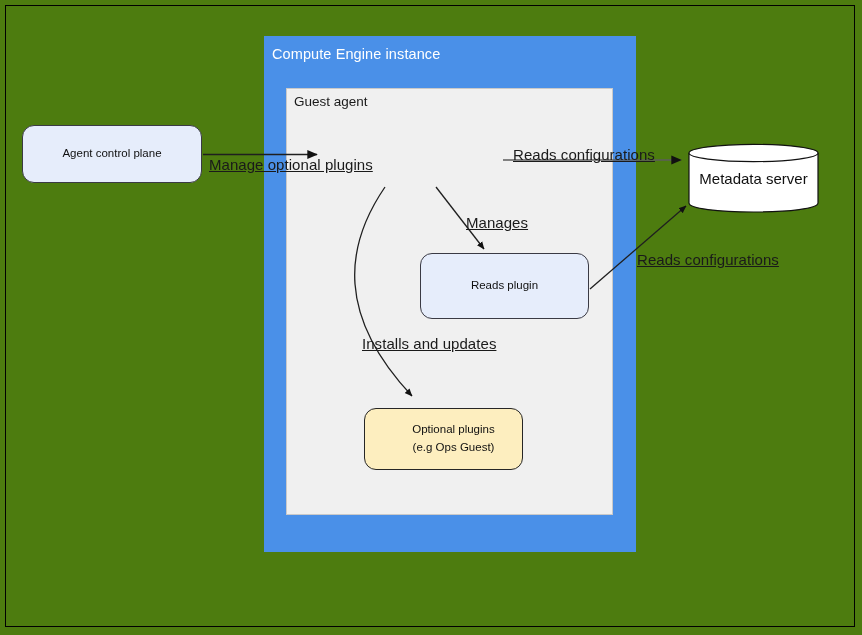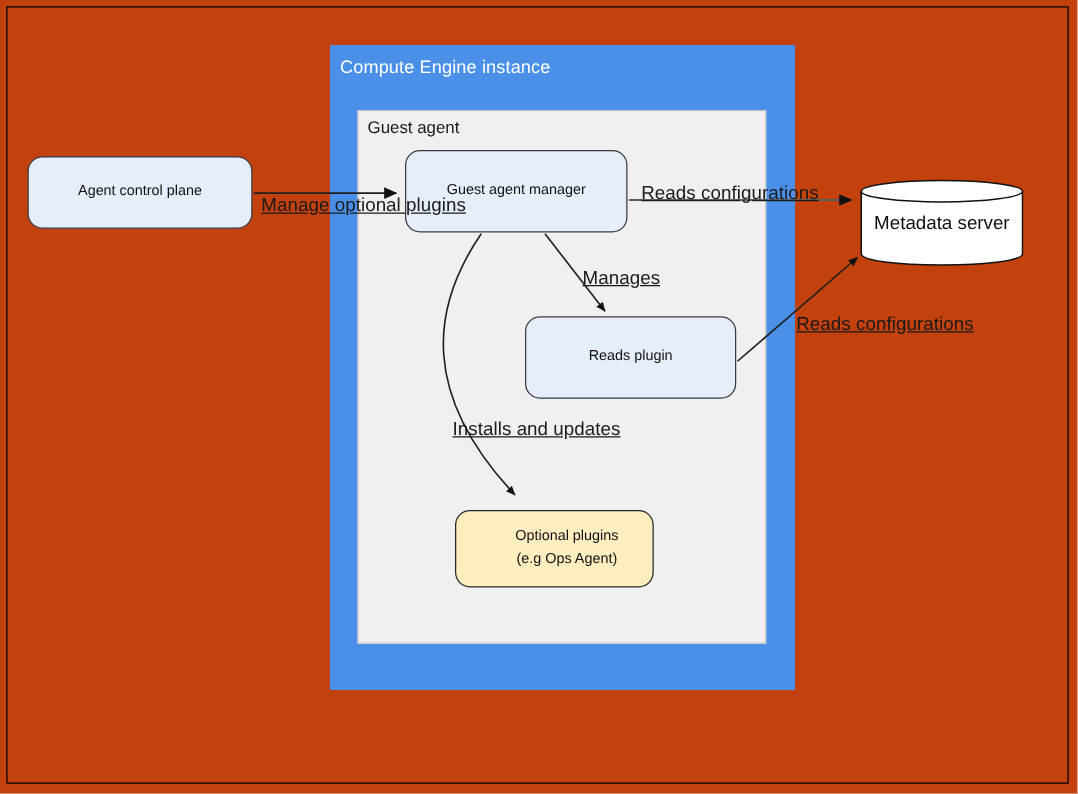--- a/index.html
+++ b/index.html
@@ -8,21 +8,21 @@
     padding: 0;
     background: #ffffff;
   }
   body {
     font-family: "Liberation Sans", sans-serif;
   }
   #canvas {
     position: relative;
     width: 862px;
     height: 635px;
-    background: #c2410c;
+    background: #4d7c0f;
     overflow: hidden;
   }
   
   .outer-frame {
     position: absolute;
     left: 5px;
     top: 5px;
     width: 850px;
     height: 622px;
     border: 1px solid #000000;
@@ -185,31 +185,28 @@
 
     <g>
       <line x1="590" y1="289" x2="686" y2="206" stroke="#1f1f1f" stroke-width="1.3" marker-end="url(#arrow-dark-sm)"></line>
     </g>
   </svg>
 
   <div class="node blue-node" id="node-agent-control-plane">
     <span class="node-line">Agent control plane</span>
   </div>
 
-  <div class="node blue-node" id="node-guest-agent-manager">
-    <span class="node-line">Guest agent manager</span>
-  </div>
 
   <div class="node blue-node" id="node-core-plugin">
     <span class="node-line">Reads plugin</span>
   </div>
 
   <div class="node yellow-node" id="node-optional-plugins">
     <span class="node-line">Optional plugins</span>
-    <span class="node-line">(e.g  Ops Agent)</span>
+    <span class="node-line">(e.g  Ops Guest)</span>
   </div>
 
   <div class="cylinder">
     <svg width="131" height="70" viewBox="0 0 131 70" xmlns="http://www.w3.org/2000/svg">
       <path d="M 1 10 L 1 60 C 1 65.5, 30 69, 65.5 69 C 101 69, 130 65.5, 130 60 L 130 10" fill="#ffffff" stroke="#111111" stroke-width="1.2"></path>
       <ellipse cx="65.5" cy="10" rx="64.5" ry="8.6" fill="#ffffff" stroke="#111111" stroke-width="1.2"></ellipse>
     </svg>
     <div class="cyl-label">Metadata server</div>
   </div>
 

